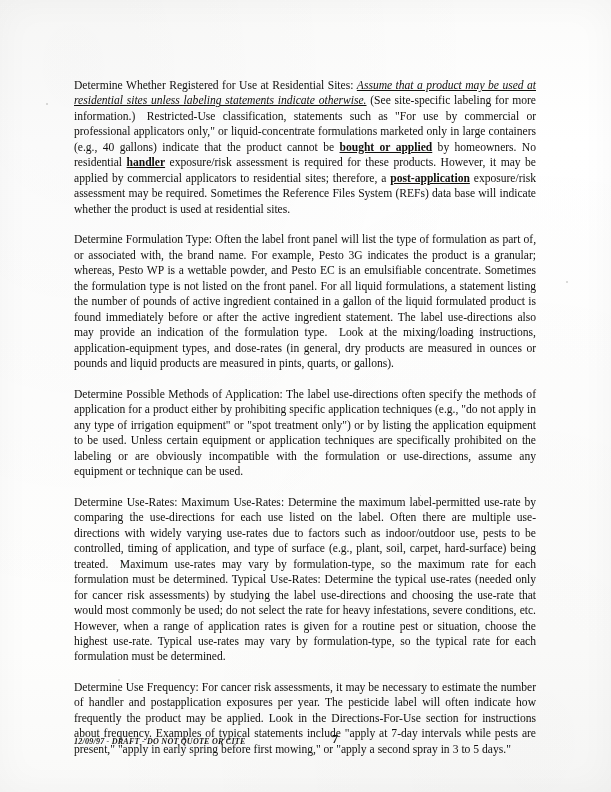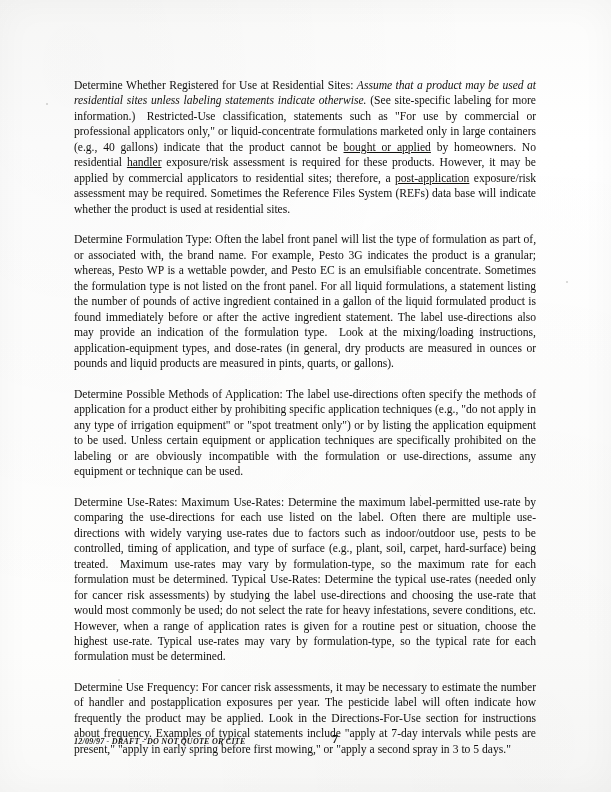--- a/index.html
+++ b/index.html
@@ -42,27 +42,29 @@
     word-spacing: 0.1px;
   }
   p.para:last-of-type {
     margin-bottom: 4px;
   }
   .hd {
     text-underline-offset: 1px;
   }
   .it {
     font-style: italic;
+    text-decoration: underline;
   }
   .bd {
     font-weight: normal;
   }
   .ul {
     text-decoration: underline;
     text-underline-offset: 1px;
+    font-weight: bold;
   }
   .footer {
     position: absolute;
     left: 74px;
     top: 737px;
     width: 462px;
     height: 16px;
   }
   .footer-note {
     position: absolute;

